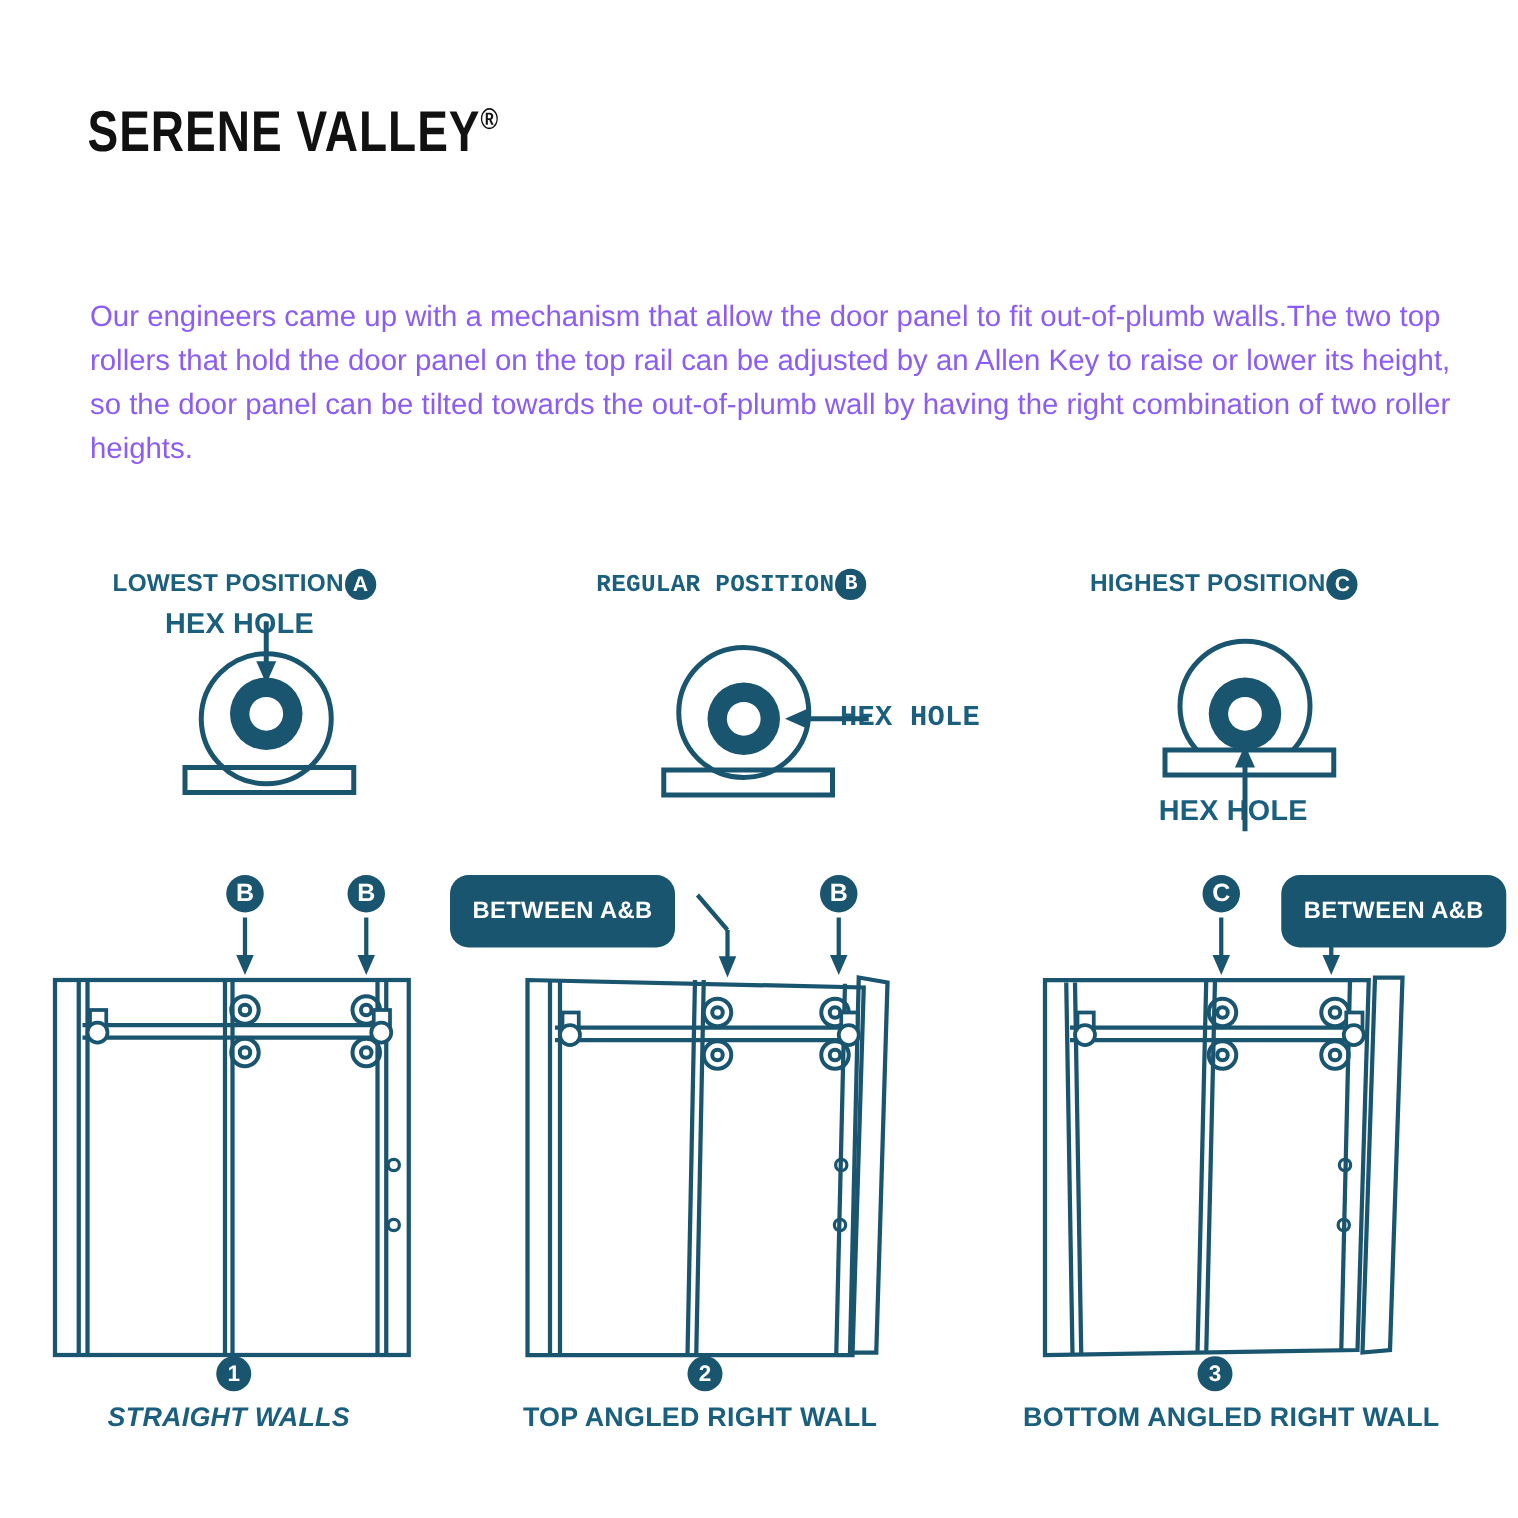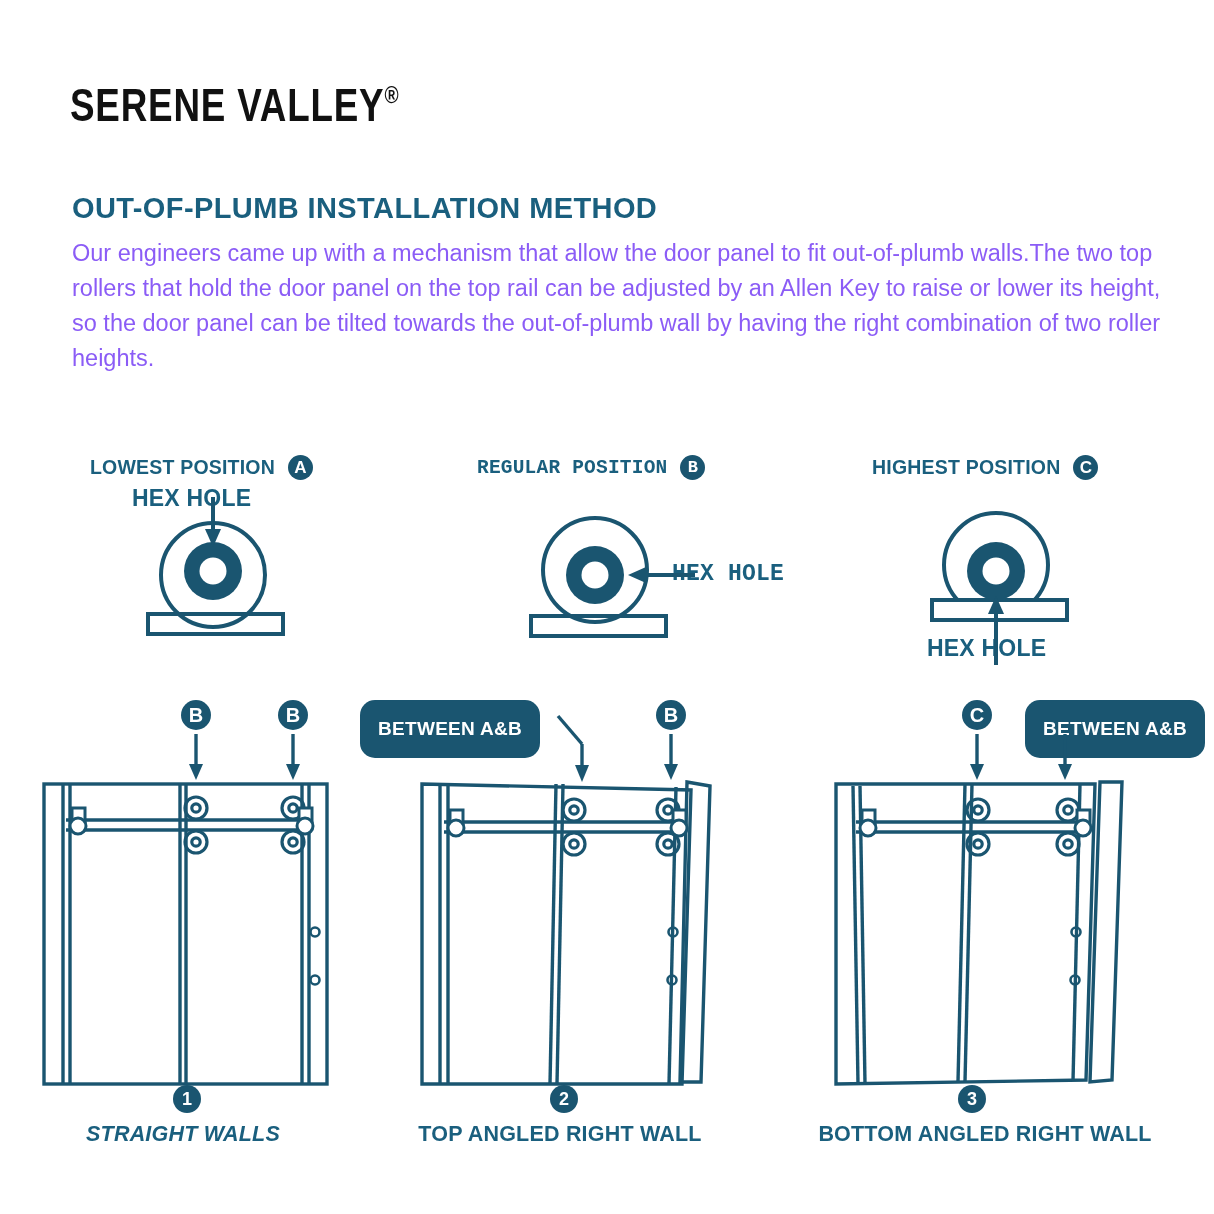--- a/index.html
+++ b/index.html
@@ -30,21 +30,21 @@
   .body-copy{
     position:absolute;left:72px;top:236px;width:1110px;
     font-size:23.5px;line-height:35px;color:#8b5cf6;
   }
 
   
   .roller-block{position:absolute;}
   .roller-title{
     font-size:19.5px;font-weight:700;color:#1a5f7e;
     letter-spacing:.2px;white-space:nowrap;
-    display:flex;align-items:center;gap:12px;
+    display:flex;align-items:center;gap:0px;
   }
   .badge-inline{
     display:inline-flex;align-items:center;justify-content:center;
     width:25px;height:25px;border-radius:50%;
     background:#1a5570;color:#ffffff;
     font-size:17px;font-weight:700;line-height:1;
     margin-left:1px;
   }
   .hexlabel{
     position:absolute;font-size:23px;font-weight:700;
@@ -76,21 +76,20 @@
   }
   svg{display:block;overflow:visible;}
 </style>
 </head>
 <body>
 
 <div class="page">
 
   <div class="logo"><span>SERENE VALLEY</span><span class="reg">®</span></div>
 
-  <div class="heading">OUT-OF-PLUMB INSTALLATION METHOD</div>
   <div class="body-copy">Our engineers came up with a mechanism that allow the door panel to fit out-of-plumb walls.The two top rollers that hold the door panel on the top rail can be adjusted by an Allen Key to raise or lower its height, so the door panel can be tilted towards the out-of-plumb wall by having the right combination of two roller heights.</div>
 
   <div class="roller-block" style="left:90px;top:455px;">
     <div class="roller-title">
       <span>LOWEST POSITION</span>
       <span class="badge-inline">A</span>
     </div>
     <div class="hexlabel" style="left:42px;top:30px;">HEX HOLE</div>
     <svg width="230" height="130" viewBox="0 0 230 130" style="position:absolute;left:28px;top:58px;">
       <g fill="none" stroke="#1a5570" stroke-width="4">

